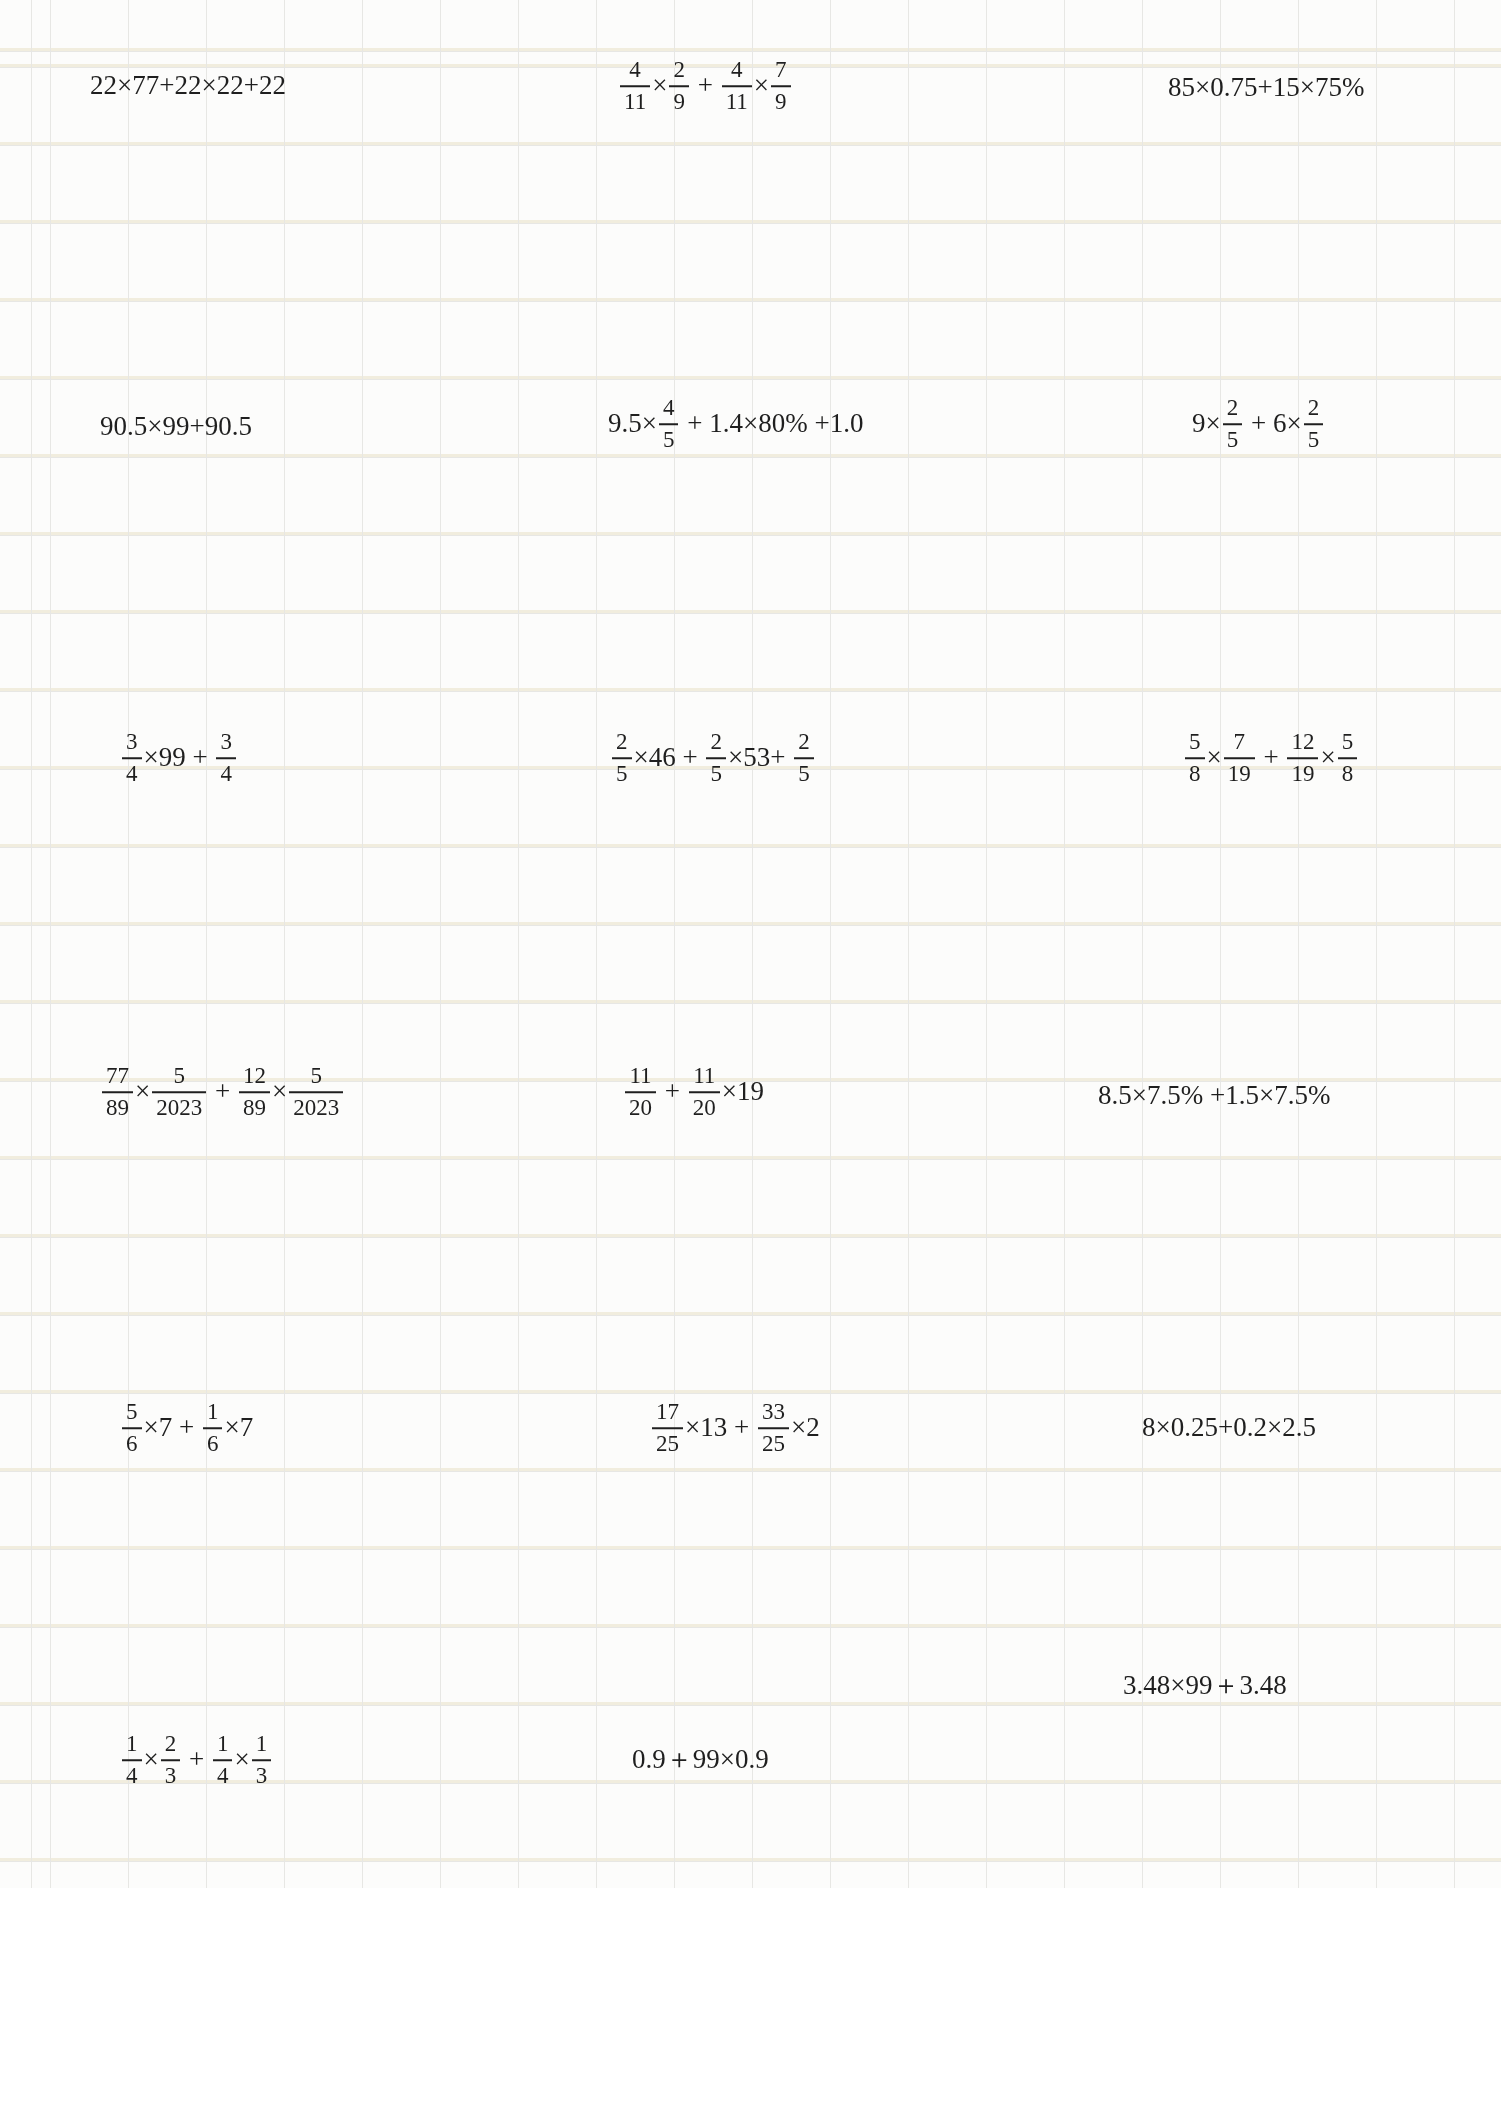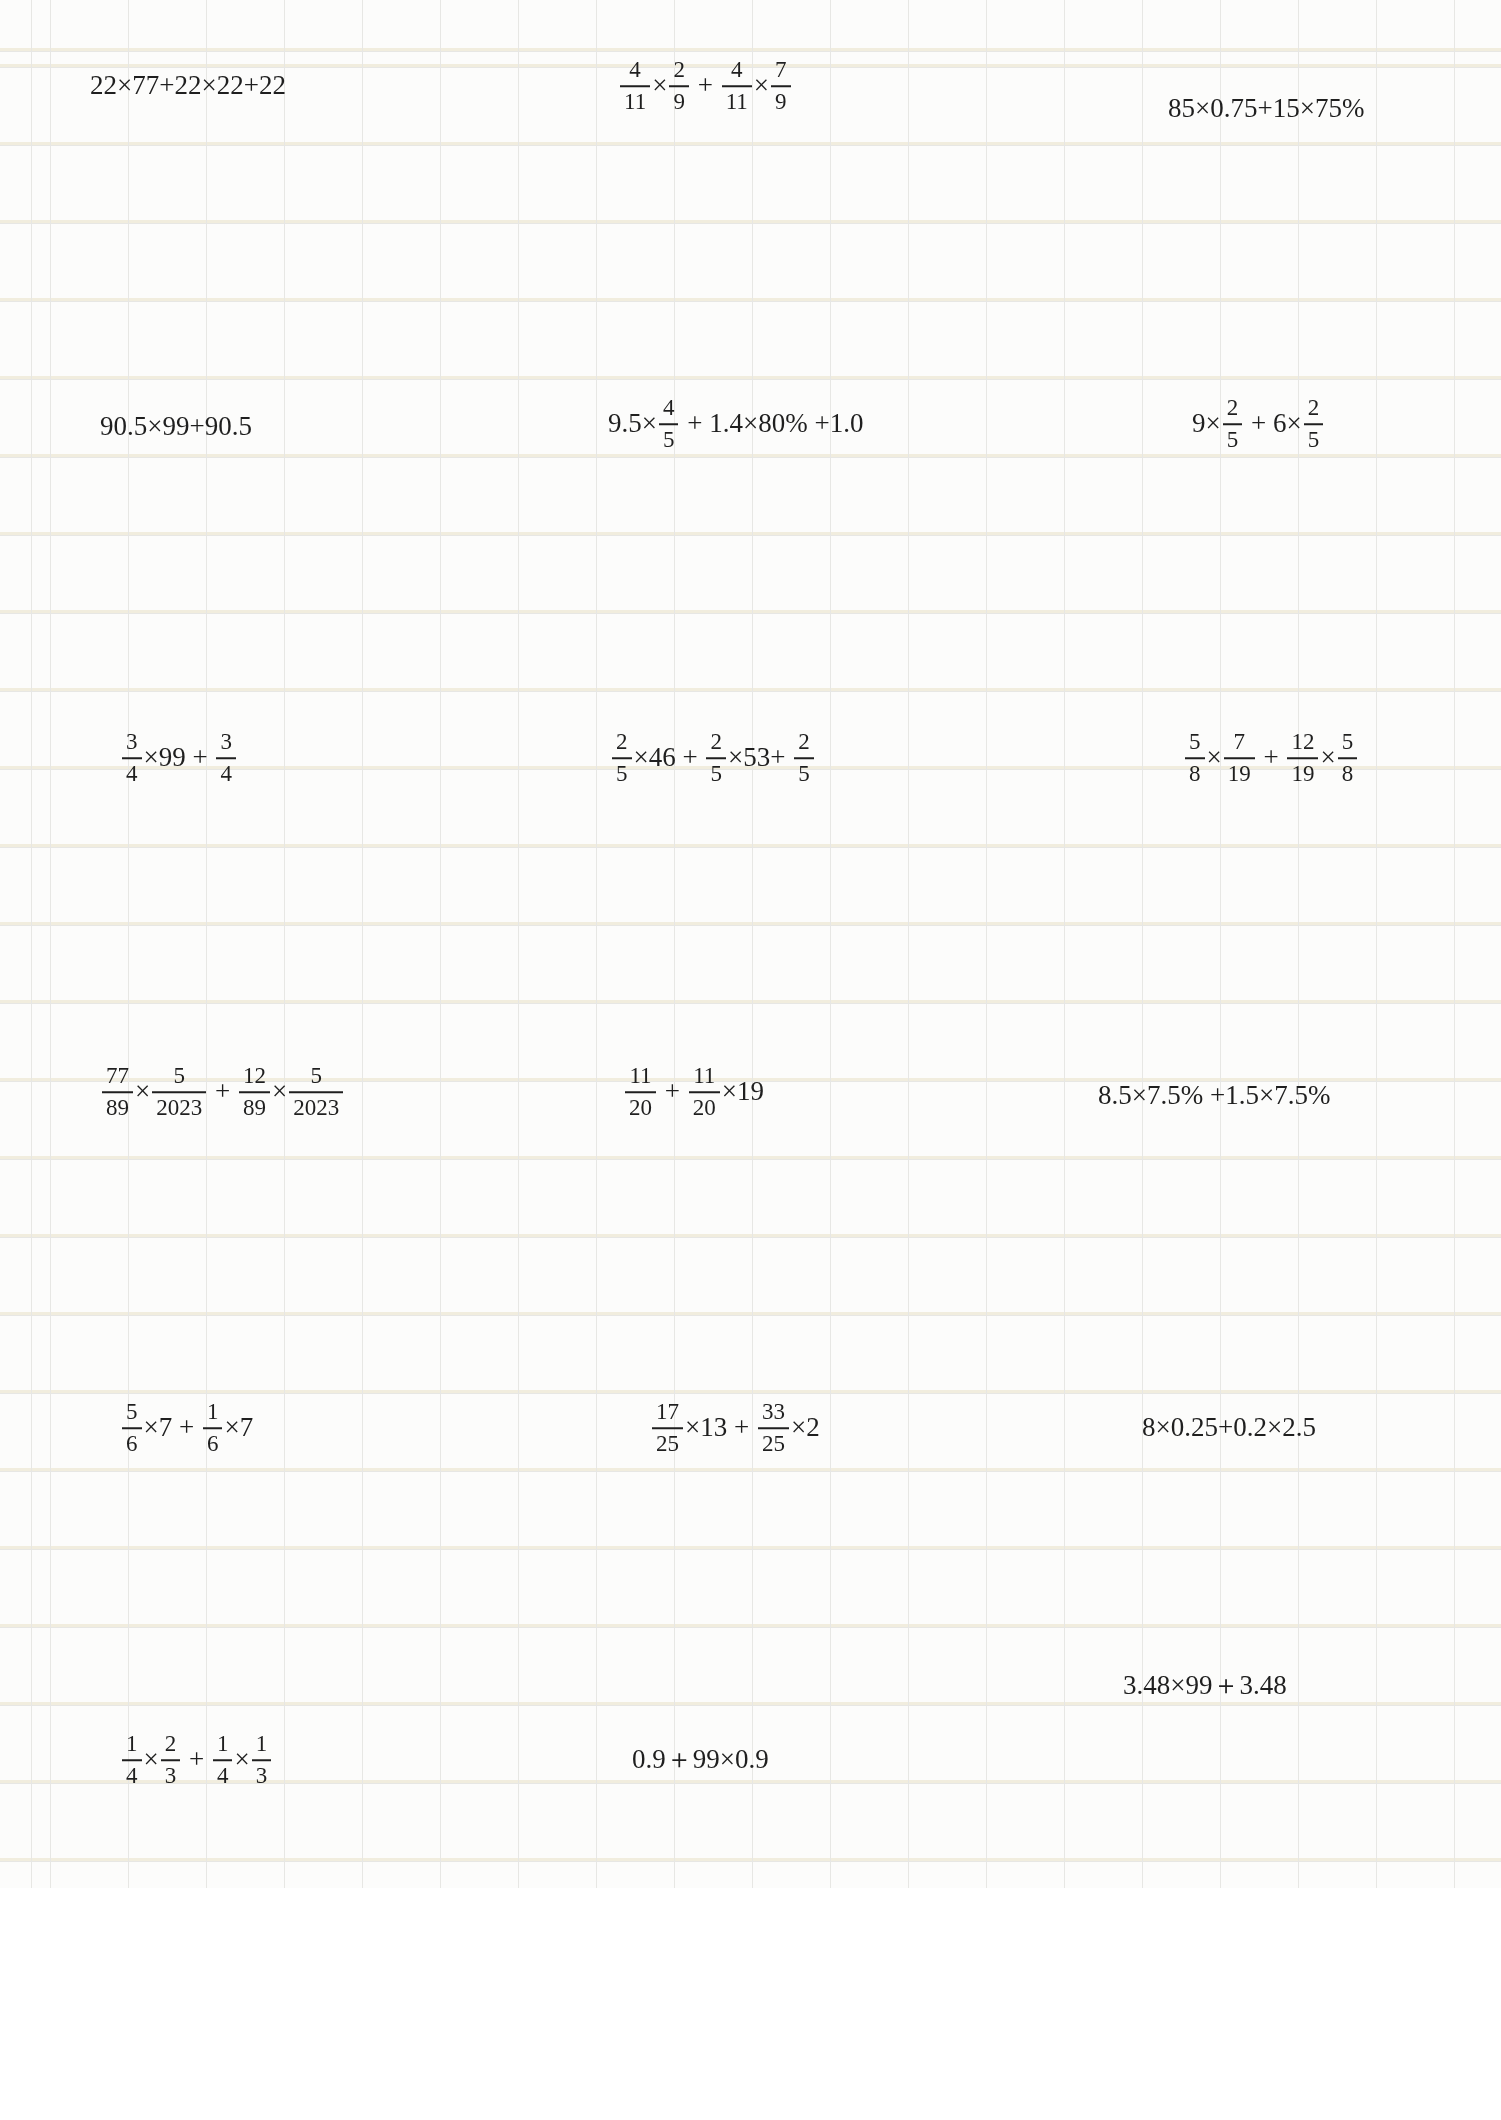--- a/index.html
+++ b/index.html
@@ -66,21 +66,21 @@
     font-family: "Liberation Sans", "DejaVu Sans", sans-serif;
   }
 </style>
 </head>
 <body>
 
 <div class="sheet">
   <div>
       <div class="problem" style="left: 90px; top: 86px;"><span class="txt">22×77+22×22+22</span></div>
       <div class="problem" style="left: 618px; top: 86px;"><span class="frac"><span class="num">4</span><span class="den">11</span></span><span class="txt">×</span><span class="frac"><span class="num">2</span><span class="den">9</span></span><span class="txt"> + </span><span class="frac"><span class="num">4</span><span class="den">11</span></span><span class="txt">×</span><span class="frac"><span class="num">7</span><span class="den">9</span></span></div>
-      <div class="problem" style="left: 1168px; top: 88px; margin-top: 21px;"><span class="txt">85×0.75+15×75%</span></div>
+      <div class="problem" style="left: 1168px; top: 88px;"><span class="txt">85×0.75+15×75%</span></div>
       <div class="problem" style="left: 100px; top: 427px;"><span class="txt">90.5×99+90.5</span></div>
       <div class="problem" style="left: 608px; top: 424px;"><span class="txt">9.5×</span><span class="frac"><span class="num">4</span><span class="den">5</span></span><span class="txt"> + 1.4×80% +1.0</span></div>
       <div class="problem" style="left: 1192px; top: 424px;"><span class="txt">9×</span><span class="frac"><span class="num">2</span><span class="den">5</span></span><span class="txt"> + 6×</span><span class="frac"><span class="num">2</span><span class="den">5</span></span></div>
       <div class="problem" style="left: 120px; top: 758px;"><span class="frac"><span class="num">3</span><span class="den">4</span></span><span class="txt">×99 + </span><span class="frac"><span class="num">3</span><span class="den">4</span></span></div>
       <div class="problem" style="left: 610px; top: 758px;"><span class="frac"><span class="num">2</span><span class="den">5</span></span><span class="txt">×46 + </span><span class="frac"><span class="num">2</span><span class="den">5</span></span><span class="txt">×53+ </span><span class="frac"><span class="num">2</span><span class="den">5</span></span></div>
       <div class="problem" style="left: 1183px; top: 758px;"><span class="frac"><span class="num">5</span><span class="den">8</span></span><span class="txt">×</span><span class="frac"><span class="num">7</span><span class="den">19</span></span><span class="txt"> + </span><span class="frac"><span class="num">12</span><span class="den">19</span></span><span class="txt">×</span><span class="frac"><span class="num">5</span><span class="den">8</span></span></div>
       <div class="problem" style="left: 100px; top: 1092px;"><span class="frac"><span class="num">77</span><span class="den">89</span></span><span class="txt">×</span><span class="frac"><span class="num">5</span><span class="den">2023</span></span><span class="txt"> + </span><span class="frac"><span class="num">12</span><span class="den">89</span></span><span class="txt">×</span><span class="frac"><span class="num">5</span><span class="den">2023</span></span></div>
       <div class="problem" style="left: 623px; top: 1092px;"><span class="frac"><span class="num">11</span><span class="den">20</span></span><span class="txt"> + </span><span class="frac"><span class="num">11</span><span class="den">20</span></span><span class="txt">×19</span></div>
       <div class="problem" style="left: 1098px; top: 1096px;"><span class="txt">8.5×7.5% +1.5×7.5%</span></div>
       <div class="problem" style="left: 120px; top: 1428px;"><span class="frac"><span class="num">5</span><span class="den">6</span></span><span class="txt">×7 + </span><span class="frac"><span class="num">1</span><span class="den">6</span></span><span class="txt">×7</span></div>

